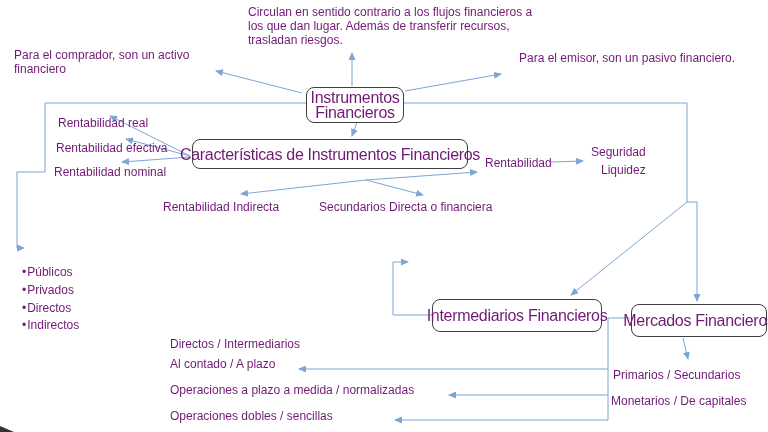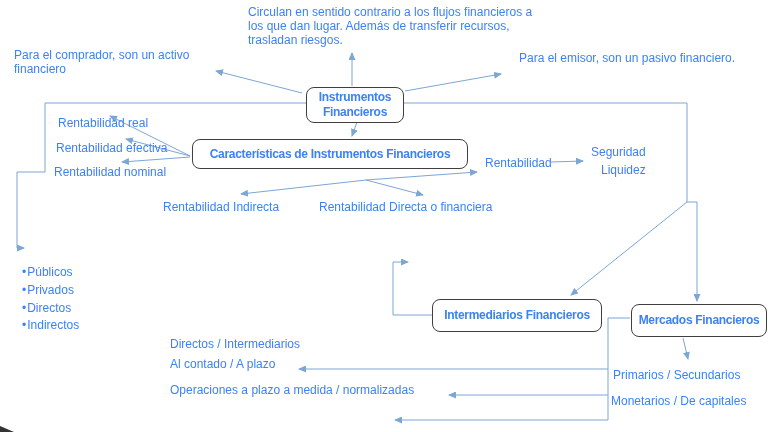--- a/index.html
+++ b/index.html
@@ -1,28 +1,28 @@
 <!DOCTYPE html>
 <html style="--color-connector: #7ca6d4; --color-box-border: #3f3f3f; --color-text: #3f3f3f;"><head>
 <meta charset="utf-8">
 <style>
   html,body{margin:0;padding:0;background:#fff;}
   #stage{
     position:relative;width:768px;height:432px;background:#fff;overflow:hidden;
-    font-family:"Liberation Sans",sans-serif;color:#3b82f6;
+    font-family:"Liberation Sans",sans-serif;color:#701a75;
   }
   #connector-layer{position:absolute;left:0;top:0;width:768px;height:432px;}
   .conn{stroke:var(--color-connector,#7ca6d4);fill:none;stroke-width:1;}
   #arrowhead path{fill:var(--color-connector,#7ca6d4);stroke:none;}
   .txt{position:absolute;font-size:12px;line-height:14px;white-space:nowrap;}
   .wrap{white-space:normal;}
   .node{
     position:absolute;display:flex;align-items:center;justify-content:center;
     border:1.6px solid var(--color-box-border,#3f3f3f);border-radius:8px;background:#fff;
-    font-weight:bold;font-size:12px;letter-spacing:-0.3px;text-align:center;line-height:15px;
+    font-weight:normal;font-size:16px;letter-spacing:-0.3px;text-align:center;line-height:15px;
   }
   .node.nowrap{white-space:nowrap;}
   .bullet-list{position:absolute;font-size:12px;line-height:17.8px;}
   .bullet-item::before{content:"\2022";margin-right:1px;}
   .two-line{line-height:18px;text-align:right;}
   .corner-mark{
     position:absolute;left:0;bottom:0;width:0;height:0;
     border-bottom:6px solid #333;border-right:14px solid transparent;
   }
 </style>
@@ -71,30 +71,31 @@
 
   <div class="txt" style="left:58px;top:116px;">Rentabilidad real</div>
   <div class="txt" style="left:56px;top:141px;">Rentabilidad efectiva</div>
   <div class="txt" style="left:54px;top:165px;">Rentabilidad nominal</div>
   <div class="txt" style="left:485px;top:156px;">Rentabilidad</div>
   <div class="txt two-line" style="left:591px;top:143px;">
     <div>Seguridad</div>
     <div>Liquidez</div>
   </div>
   <div class="txt" style="left:163px;top:200px;">Rentabilidad Indirecta</div>
-  <div class="txt" style="left:319px;top:200px;">Rentabilidad Directa o financiera</div>
+  <div class="txt" style="left:319px;top:200px;">Secundarios Directa o financiera</div>
 
   <div class="txt" style="left:613px;top:368px;">Primarios / Secundarios</div>
   <div class="txt" style="left:611px;top:394px;">Monetarios / De capitales</div>
 
   <div class="bullet-list" style="left:22px;top:264px;">
     <div class="bullet-item">Públicos</div>
     <div class="bullet-item">Privados</div>
     <div class="bullet-item">Directos</div>
     <div class="bullet-item">Indirectos</div>
   </div>
 
   <div class="txt" style="left:170px;top:337px;">Directos / Intermediarios</div>
   <div class="txt" style="left:170px;top:357px;">Al contado / A plazo</div>
   <div class="txt" style="left:170px;top:383px;">Operaciones a plazo a medida / normalizadas</div>
+  <div class="txt" style="left:170px;top:409px;">Operaciones dobles / sencillas</div>
 
   <div class="corner-mark"></div>
 </div>
 
 </body></html>

